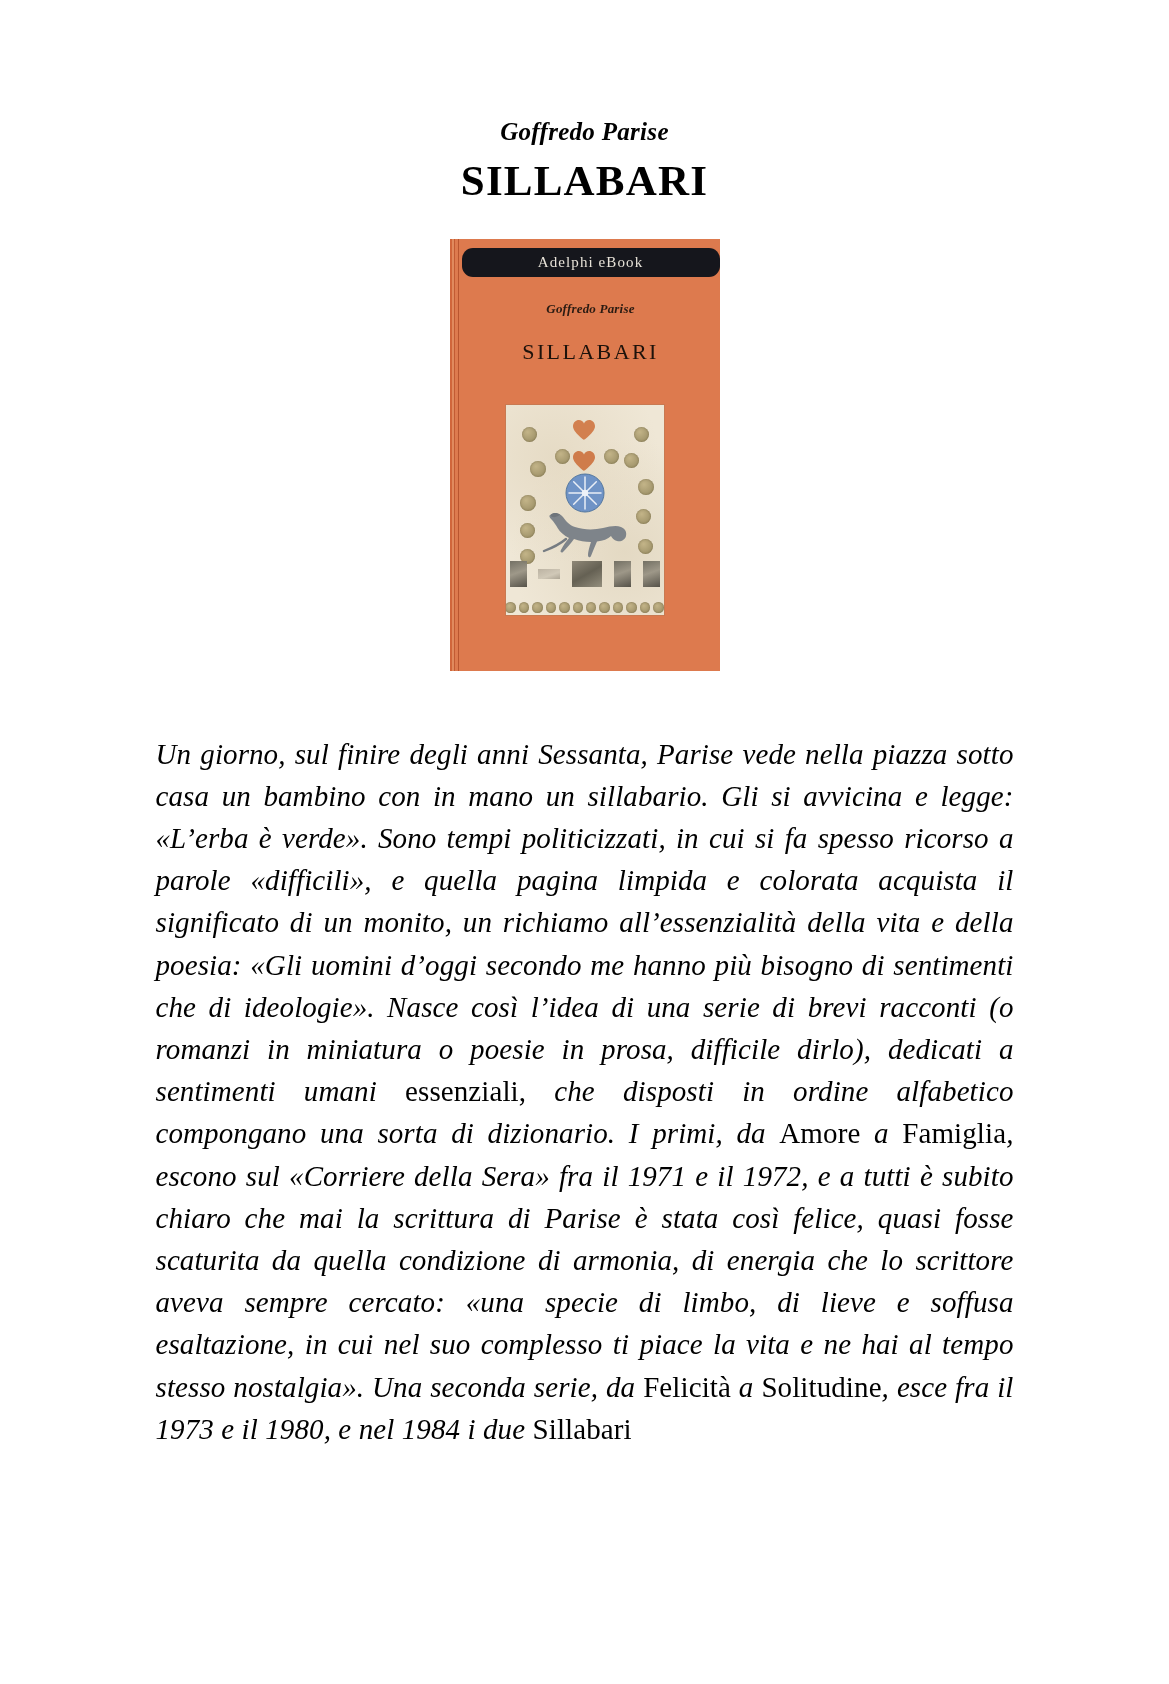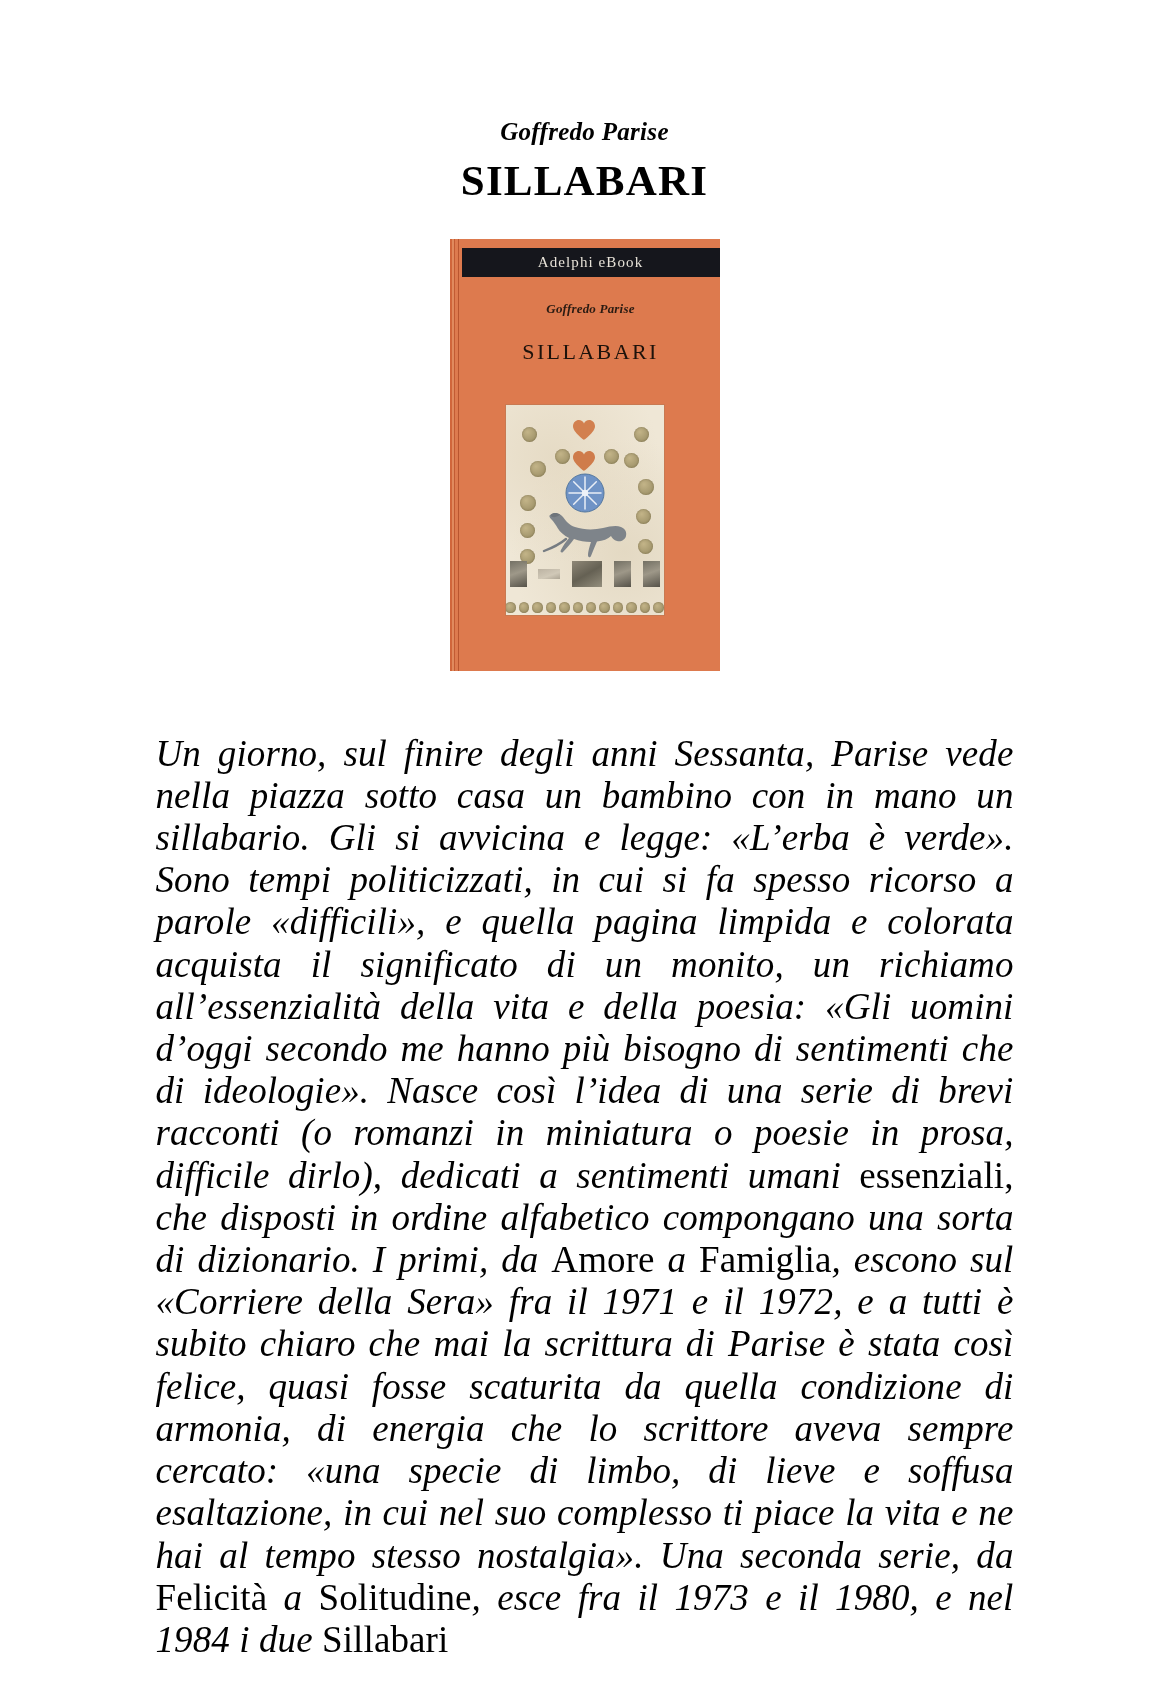--- a/index.html
+++ b/index.html
@@ -74,20 +74,21 @@
   .cover-band {
     position: absolute;
     left: 12px;
     right: 0;
     top: 9px;
     height: 29px;
     background: #15161c;
     display: flex;
     align-items: center;
     justify-content: center;
+    border-radius: 11px;
   }
   .cover-band-text {
     color: #e7e2d8;
     font-size: 15px;
     letter-spacing: 1.1px;
     font-family: "Liberation Serif", "DejaVu Serif", serif;
   }
   .cover-author {
     position: absolute;
     left: 12px; right: 0;
@@ -182,21 +183,21 @@
   .bottom-coins .coin {
     position: relative;
     width: 11px; height: 11px;
   }
 
   
   .body-copy {
     margin: 0 auto;
     width: 858px;
     margin-top: 62px;
-    font-size: 37px;
+    font-size: 29px;
     line-height: 42.2px;
     text-align: justify;
     text-justify: inter-word;
     font-style: italic;
     font-family: "Liberation Serif", "DejaVu Serif", serif;
     letter-spacing: 0.1px;
     hyphens: none;
   }
   .body-copy .roman {
     font-style: normal;

